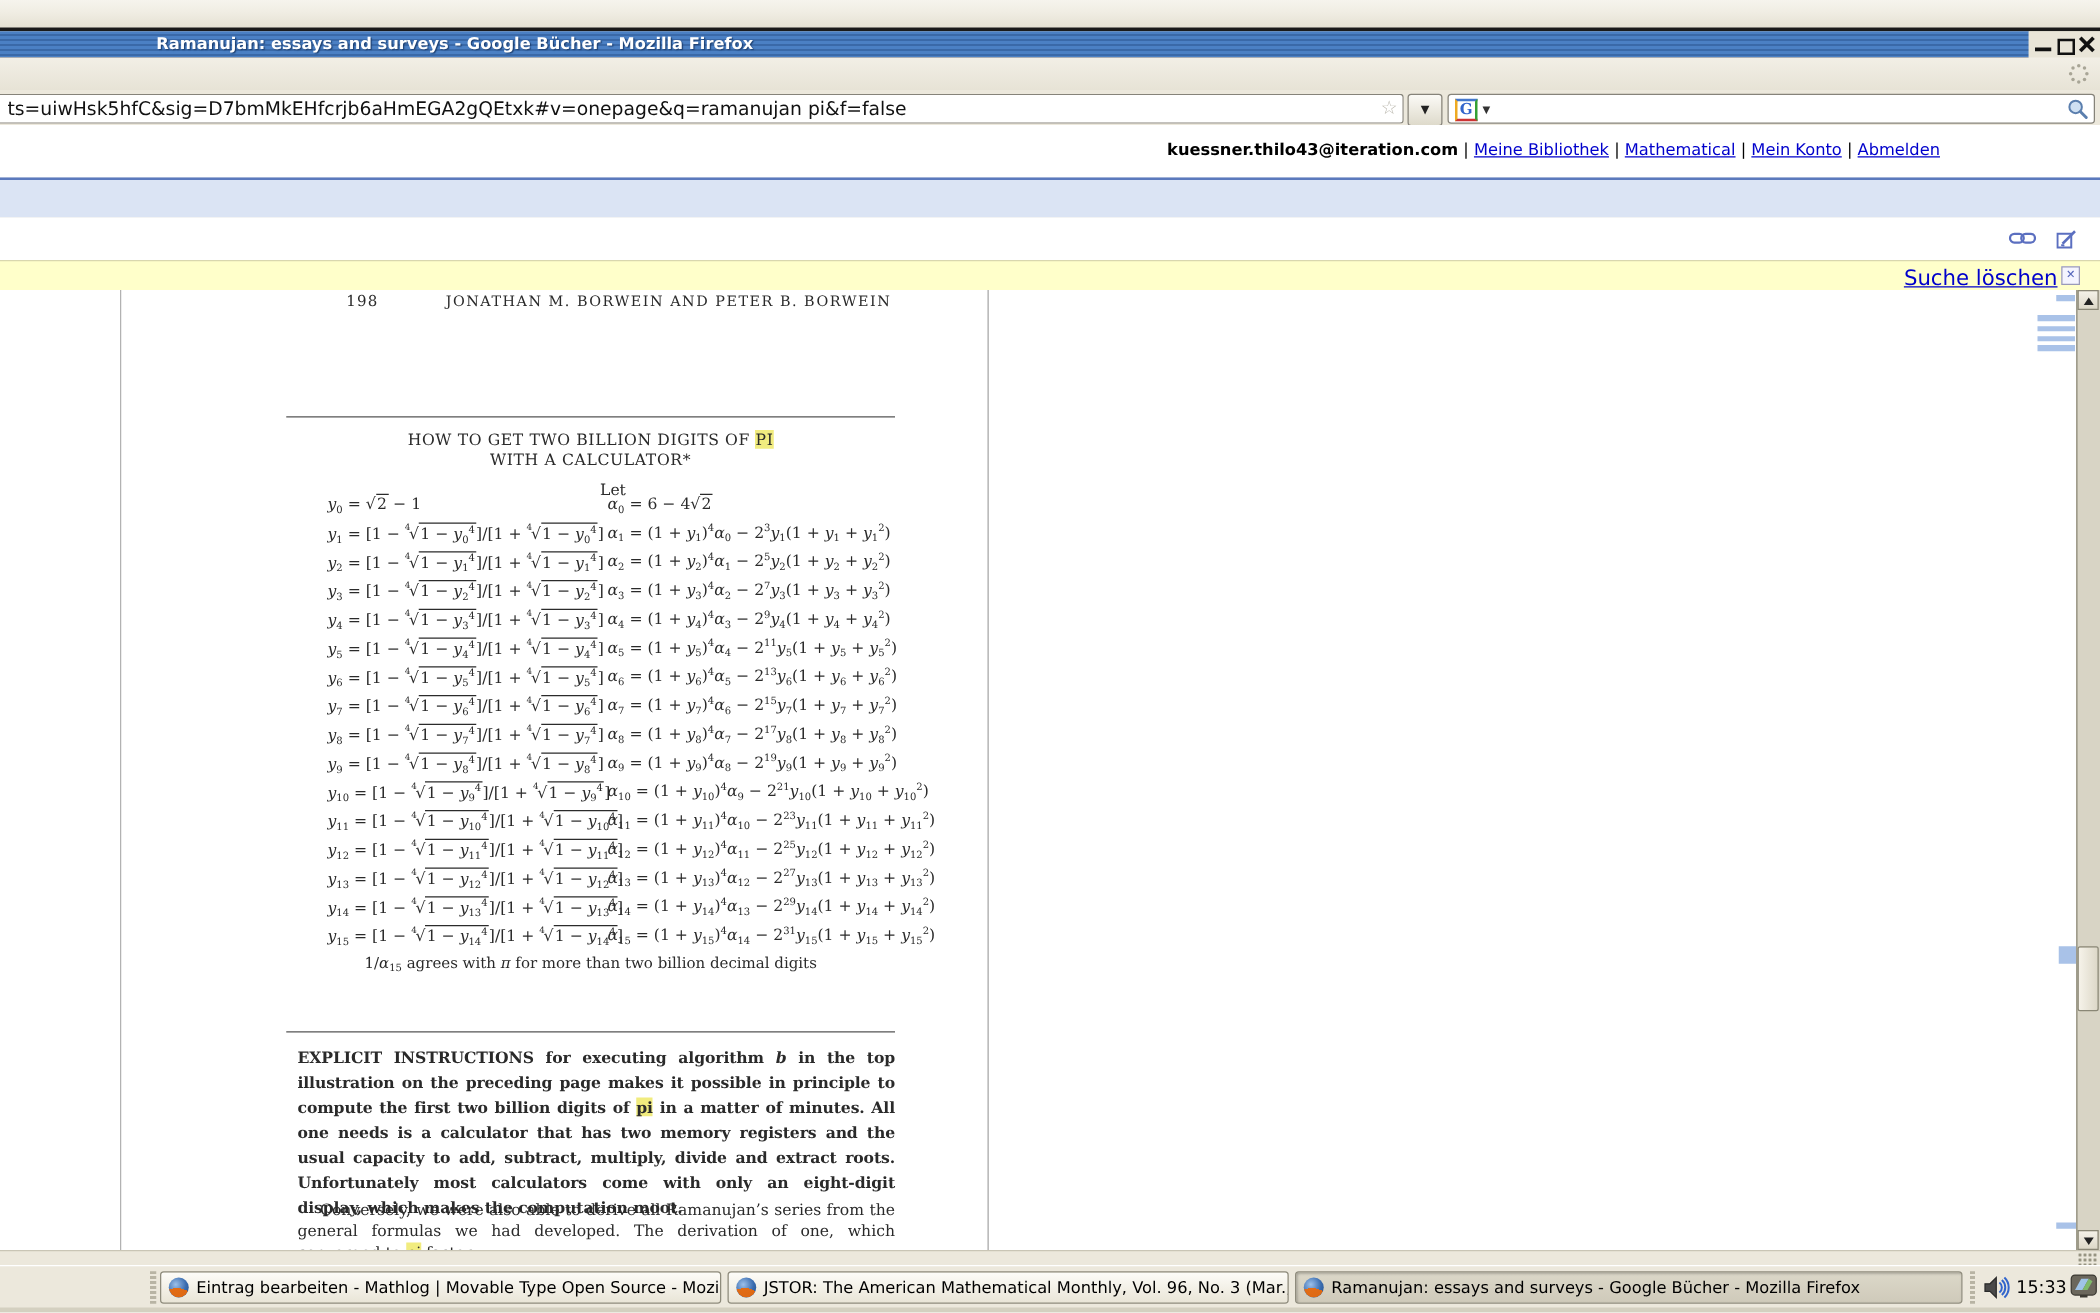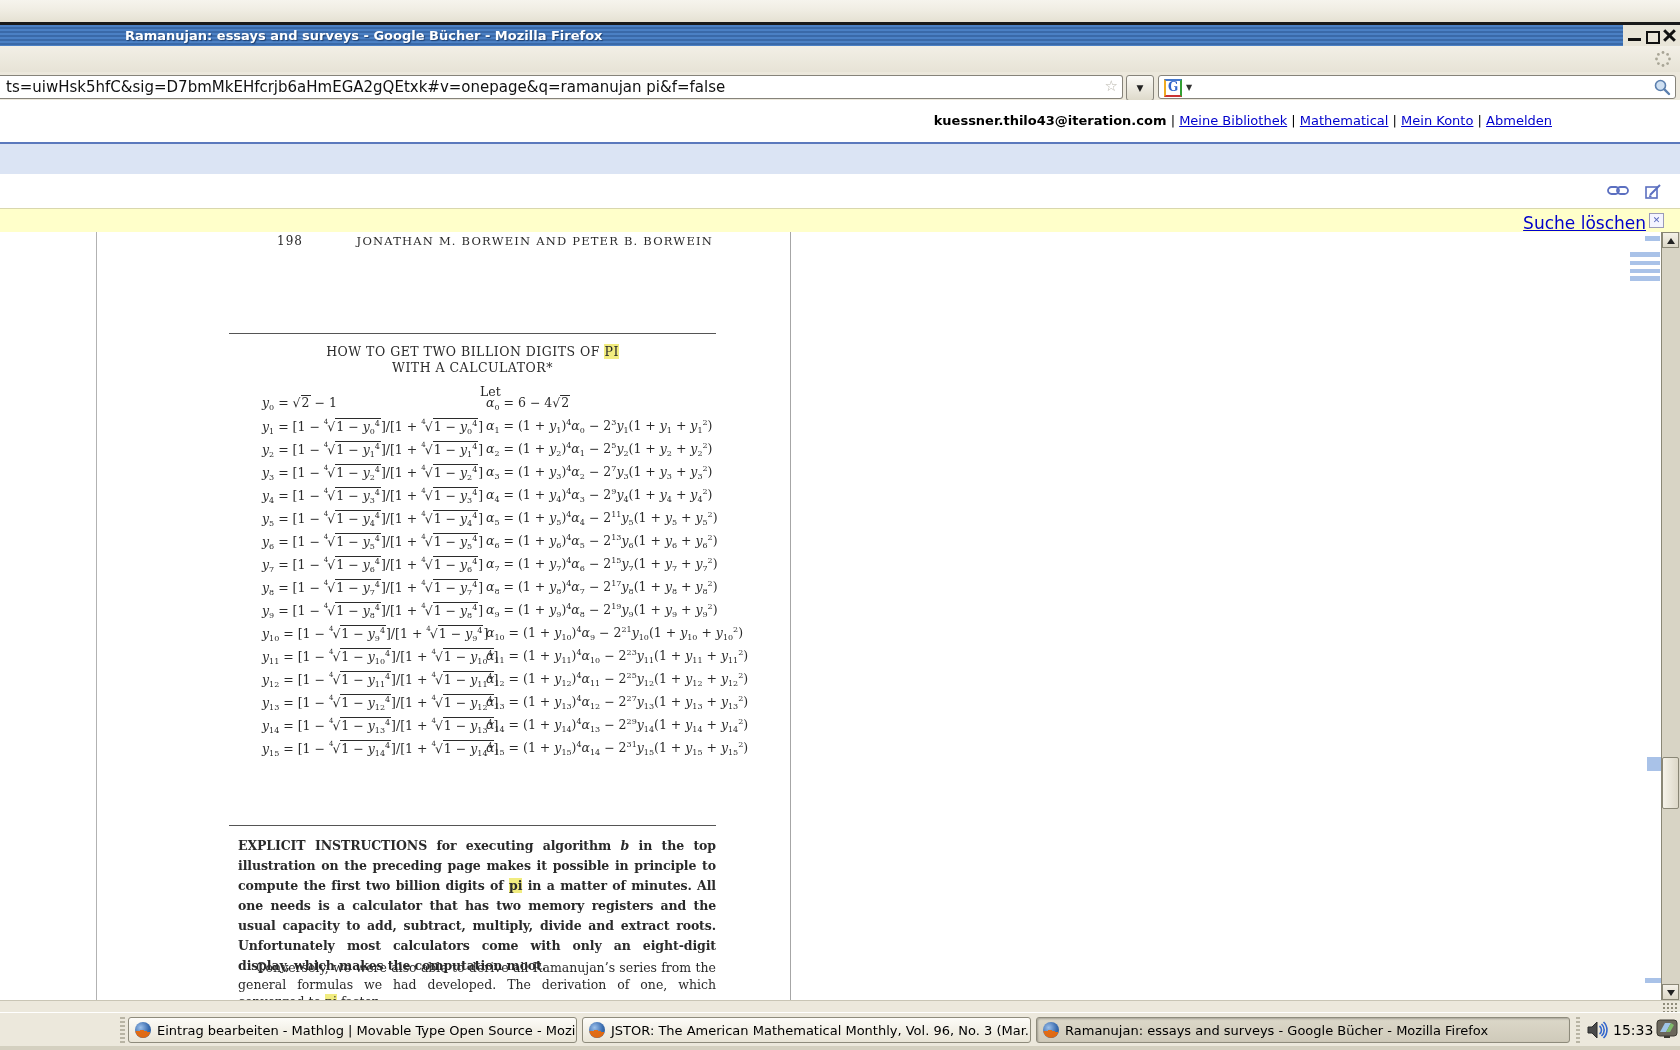--- a/index.html
+++ b/index.html
@@ -248,20 +248,21 @@
       </div>
       <div class="alg-row">
      <span class="alg-l"><span class="it">y</span><span class="sb">14</span> = [1 − <span class="rs">4</span>√<span class="ol">1 − <span class="it">y</span><span class="sb">13</span><span class="sp">4</span></span>]/[1 + <span class="rs">4</span>√<span class="ol">1 − <span class="it">y</span><span class="sb">13</span><span class="sp">4</span></span>]</span>
         <span class="alg-r"><span class="it">α</span><span class="sb">14</span> = (1 + <span class="it">y</span><span class="sb">14</span>)<span class="sp">4</span><span class="it">α</span><span class="sb">13</span> − 2<span class="sp">29</span><span class="it">y</span><span class="sb">14</span>(1 + <span class="it">y</span><span class="sb">14</span> + <span class="it">y</span><span class="sb">14</span><span class="sp">2</span>)</span>
       </div>
       <div class="alg-row">
      <span class="alg-l"><span class="it">y</span><span class="sb">15</span> = [1 − <span class="rs">4</span>√<span class="ol">1 − <span class="it">y</span><span class="sb">14</span><span class="sp">4</span></span>]/[1 + <span class="rs">4</span>√<span class="ol">1 − <span class="it">y</span><span class="sb">14</span><span class="sp">4</span></span>]</span>
         <span class="alg-r"><span class="it">α</span><span class="sb">15</span> = (1 + <span class="it">y</span><span class="sb">15</span>)<span class="sp">4</span><span class="it">α</span><span class="sb">14</span> − 2<span class="sp">31</span><span class="it">y</span><span class="sb">15</span>(1 + <span class="it">y</span><span class="sb">15</span> + <span class="it">y</span><span class="sb">15</span><span class="sp">2</span>)</span>
       </div>
     </div>
+  <div class="pg capt">1/<span class="it">α</span><span class="sb">15</span> agrees with <span class="it">π</span> for more than two billion decimal digits</div>
   <div class="pg rule2"></div>
   <div class="pg boldpara">EXPLICIT INSTRUCTIONS for executing algorithm <span class="it">b</span> in the top illustration on the preceding page makes it possible in principle to compute the first two billion digits of <span class="hl">pi</span> in a matter of minutes.  All one needs is a calculator that has two memory registers and the usual capacity to add, subtract, multiply, divide and extract roots.  Unfortunately most calculators come with only an eight-digit display, which makes the computation moot.</div>
   <div class="pg lastpara">Conversely, we were also able to derive all Ramanujan’s series from the general formulas we had developed.  The derivation of one, which converged to <span class="hl">pi</span> faster</div>
 </div>
 
 <div class="abs mark" style="left:1645px;top:236px;width:15px;height:5px;"></div>
 <div class="abs mark" style="left:1630px;top:252px;width:30px;height:5px;"></div>
 <div class="abs mark" style="left:1630px;top:261px;width:30px;height:4px;"></div>
 <div class="abs mark" style="left:1630px;top:269px;width:30px;height:4px;"></div>
 <div class="abs mark" style="left:1630px;top:276px;width:30px;height:5px;"></div>

